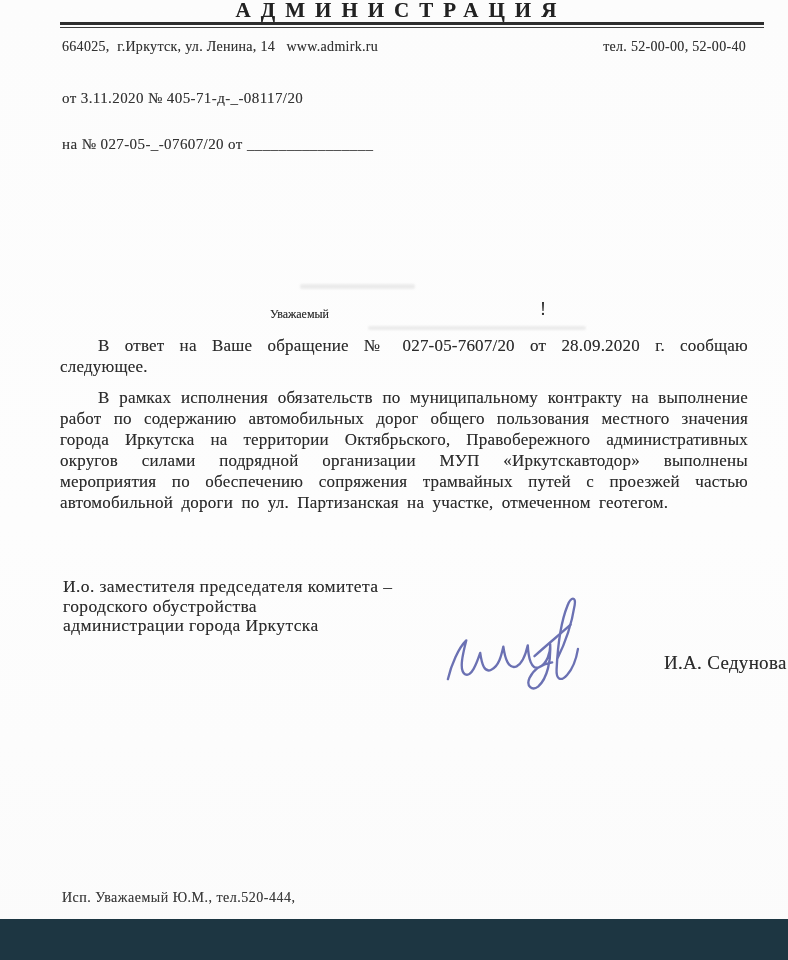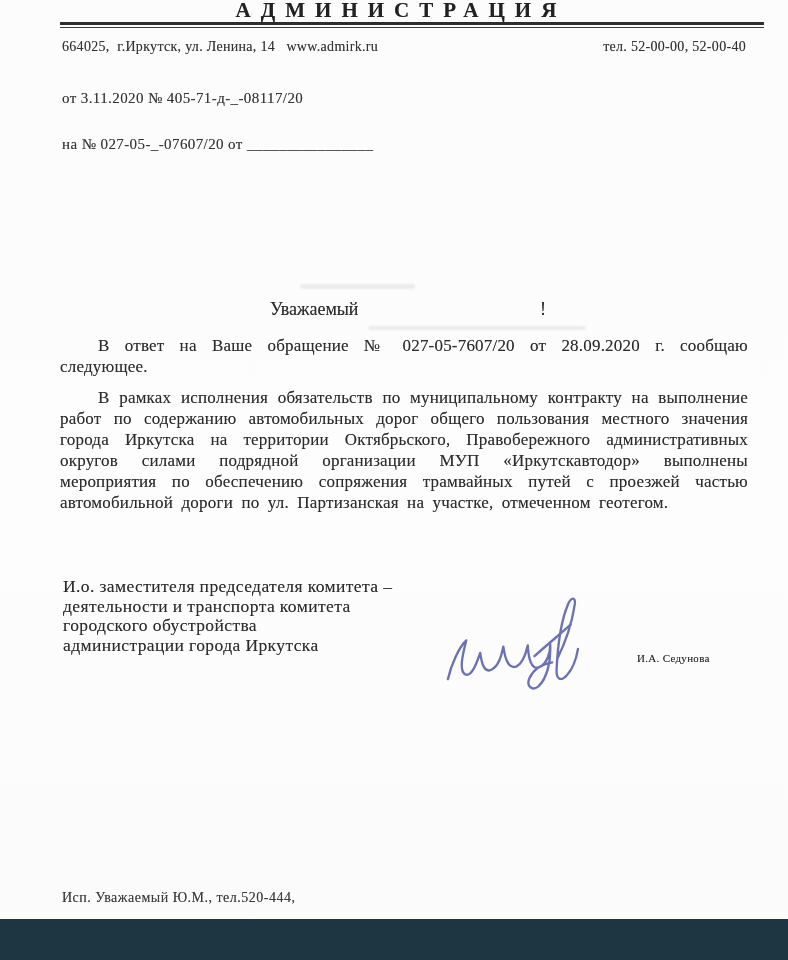--- a/index.html
+++ b/index.html
@@ -62,22 +62,22 @@
     font-size: 15px;
     letter-spacing: 0.4px;
     color: #343434;
     white-space: pre;
   }
   .ref-outgoing { top: 90px; }
   .ref-incoming { top: 120px; margin-top: 16px; }
 
   .greeting { position: absolute; top: 299px; left: 0; width: 100%; height: 24px; }
   .greeting .salutation {
-    position: absolute; left: 270px; top: 0;
-    font-size: 18px; color: #2b2b2b;
+    position: absolute; left: 270px; top: 8px;
+    font-size: 12px; color: #2b2b2b;
   }
   .greeting .exclamation {
     position: absolute; left: 540px; top: 0;
     font-size: 18px; color: #2b2b2b;
   }
 
   .body-paragraph {
     position: absolute;
     left: 60px;
     width: 688px;
@@ -108,22 +108,22 @@
     top: 594px;
     left: 436px;
     width: 158px;
     height: 102px;
     transform: rotate(-3deg);
   }
 
   .signatory-name {
     position: absolute;
     top: 652px;
-    left: 637px;
-    font-size: 11px;
+    left: 664px;
+    font-size: 19px;
     letter-spacing: 0.3px;
     color: #2c2c2c;
     white-space: nowrap;
   }
 
   .executor-note {
     position: absolute;
     top: 890px;
     left: 62px;
     font-size: 14px;
@@ -179,21 +179,20 @@
   </div>
 
   <div class="scan-artifact artifact-2"></div>
 
   <div class="body-paragraph para-1">В ответ на Ваше обращение № 027-05-7607/20 от 28.09.2020 г. сообщаю следующее.</div>
 
   <div class="body-paragraph para-2">В рамках исполнения обязательств по муниципальному контракту на выполнение работ по содержанию автомобильных дорог общего пользования местного значения города Иркутска на территории Октябрьского, Правобережного административных округов силами подрядной организации МУП «Иркутскавтодор» выполнены мероприятия по обеспечению сопряжения трамвайных путей с проезжей частью автомобильной дороги по ул. Партизанская на участке, отмеченном геотегом.</div>
 
   <div class="signatory-position">
     <div>И.о. заместителя председателя комитета –</div>
-    <div>деятельности и транспорта комитета</div>
     <div>городского обустройства</div>
     <div>администрации города Иркутска</div>
   </div>
 
   <svg class="handwritten-signature" viewBox="0 0 155 100" xmlns="http://www.w3.org/2000/svg">
     <g fill="none" stroke="#5b62ab" stroke-width="2.3" stroke-linecap="round" stroke-linejoin="round" opacity="0.9">
       <path d="M10 80 C14 66 22 50 30 43 C26 56 21 72 27 76 C33 80 39 66 43 56 C44 67 46 76 53 73 C61 70 64 58 66 51 C67 63 70 74 78 71 C85 68 88 58 90 51 C90 63 92 76 100 73 C108 70 112 59 112 51 C112 66 108 84 98 92 C92 96 86 91 90 83 C95 74 105 70 113 69"></path>
       <path d="M118 66 C126 52 134 33 138 14 C140 6 135 5 131 14 C123 31 119 56 117 76 C116 85 120 89 127 82 C133 76 137 66 139 57"></path>
       <path d="M96 62 C108 52 122 42 133 33"></path>
     </g>

